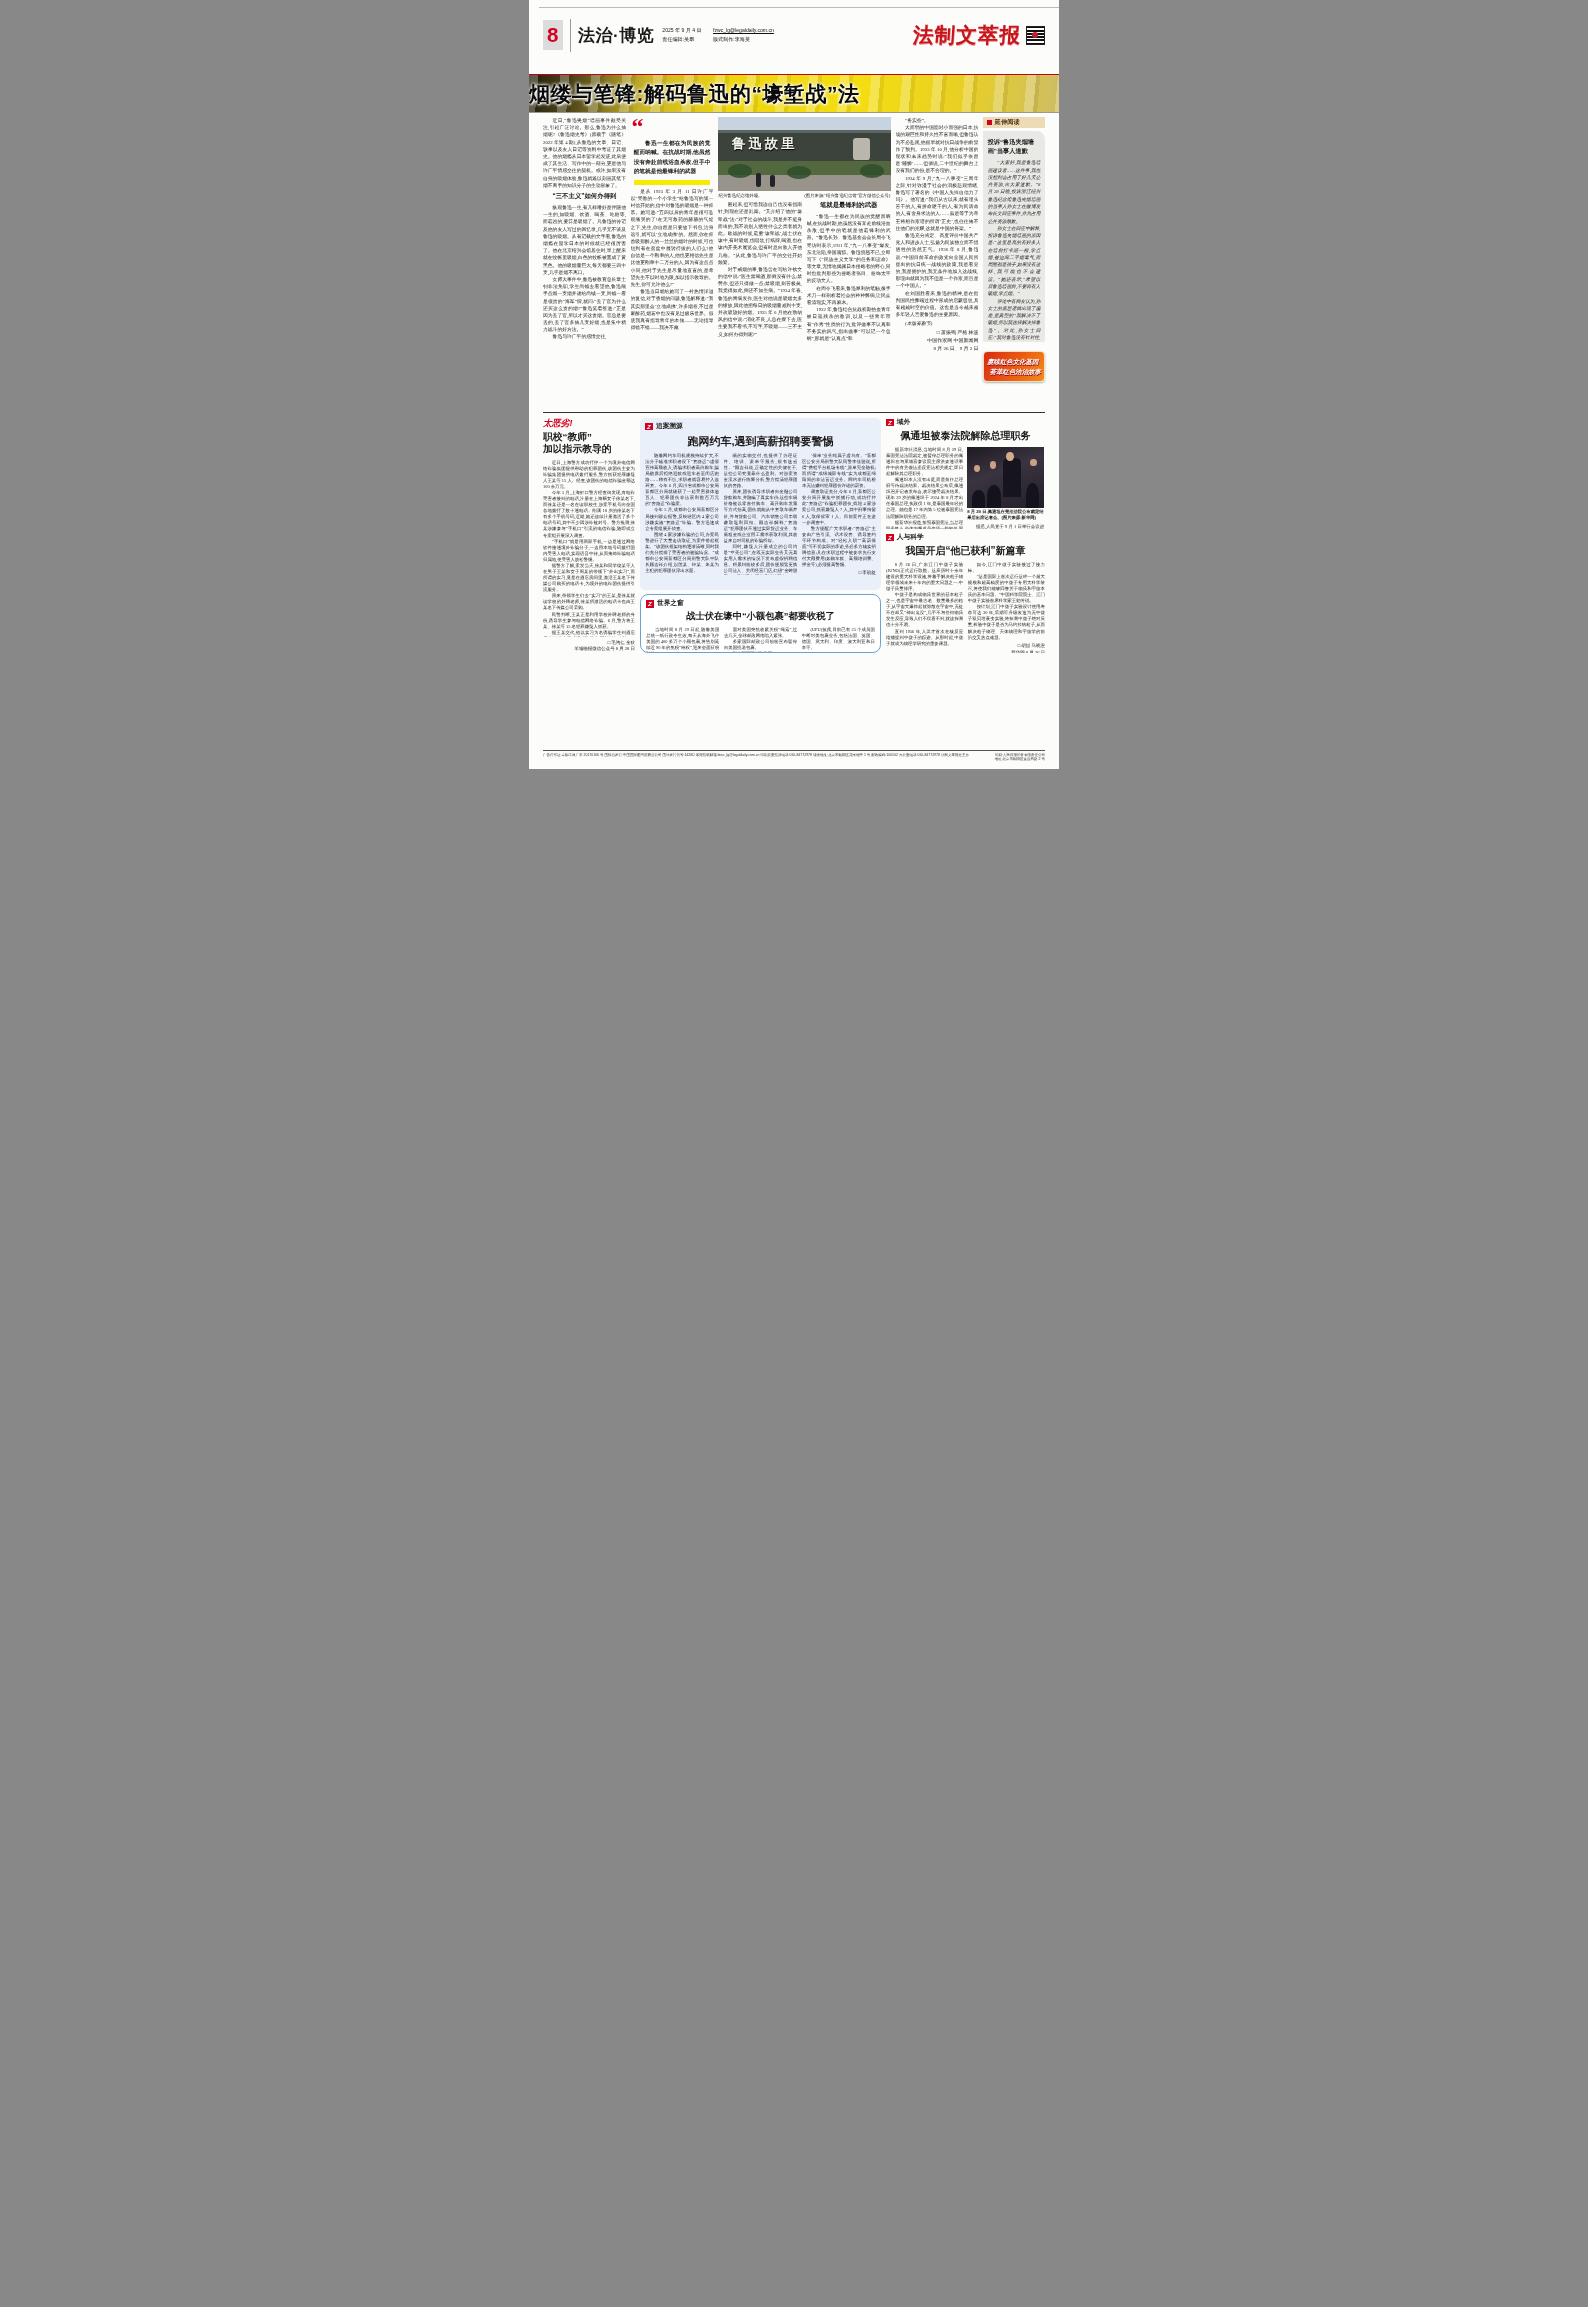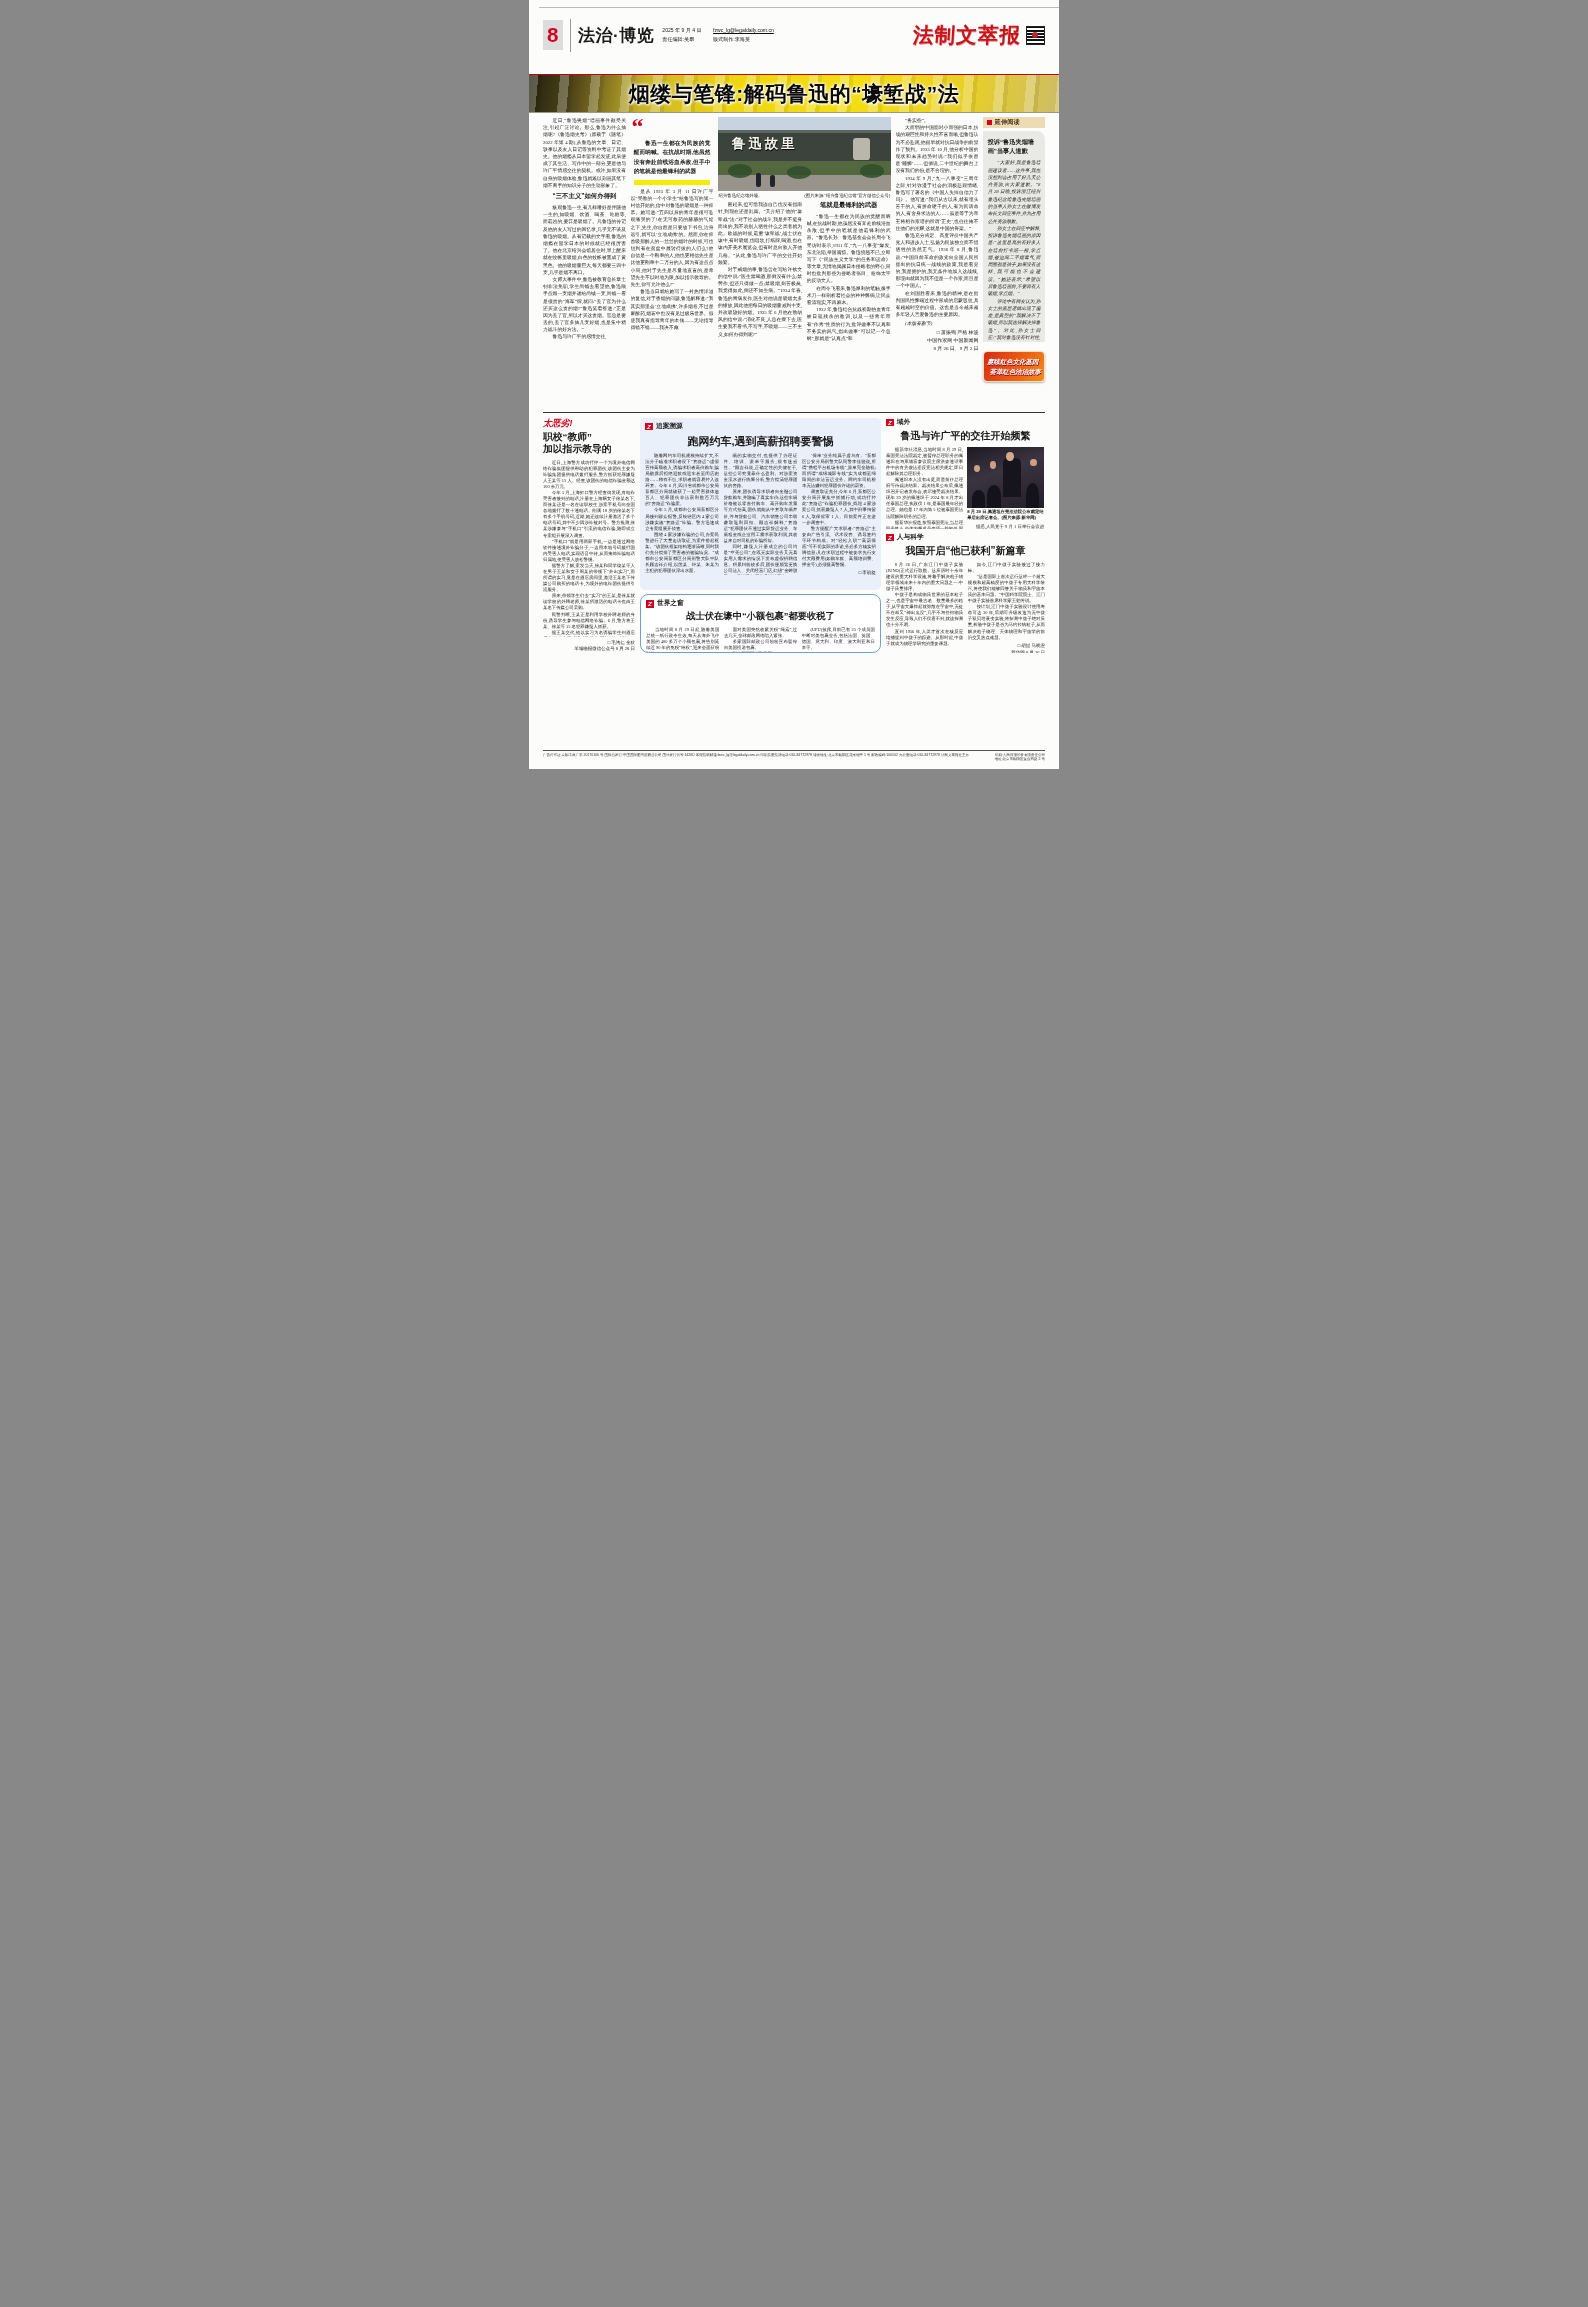--- a/index.html
+++ b/index.html
@@ -22,21 +22,21 @@
       repeating-linear-gradient(0deg,#111 0 1.5px,#fff 1.5px 3.1px),
       repeating-linear-gradient(90deg,rgba(17,17,17,.85) 0 1.5px,rgba(255,255,255,.85) 1.5px 3.1px);
       position:relative;border:0.5px solid #222;}
   .qr::after{content:"";position:absolute;inset:5.7px;background:#b23;border-radius:50%;}
   
   .redrule{position:absolute;top:74px;left:0;right:0;height:1.5px;background:#c40016;}
   .banner{position:absolute;top:75px;left:0;right:0;height:37px;border-bottom:1px solid #9a9a8a;
       background:linear-gradient(100deg,#22200e 0%,#52481a 9%,#c8b32a 22%,#eed60e 38%,#f4de10 62%,#e8cf25 82%,#cdbd66 100%);}
   .banner::before{content:"";position:absolute;inset:0;background:
       repeating-linear-gradient(95deg,rgba(255,255,255,.25) 0 9.3px,rgba(0,0,0,.07) 9.3px 13.4px,rgba(255,255,255,0) 13.4px 31px);}
-  .banner h1{position:relative;margin:0;text-align:center;font-family:"Liberation Sans",sans-serif;
+  .banner h1{position:relative;margin:0;font-family:"Liberation Sans",sans-serif;
       font-size:21px;line-height:37px;font-weight:bold;letter-spacing:0.5px;color:#0b0b0b;
       text-shadow:0 0 2.6px #fff,0 0 4.6px #fff,1px 1px 2.1px #fff;}
   
   .main{position:absolute;top:117px;left:14px;right:14px;height:291px;display:flex;gap:4.6px;}
   .mcol{width:83px;height:100%;overflow:hidden;}
   .mid{width:173px;height:100%;overflow:hidden;}
   .scol{width:62px;height:100%;}
   p.t{margin:0;font-size:4.8px;line-height:1.5;text-align:justify;text-indent:2em;}
   .subhead{font-family:"Liberation Sans",sans-serif;font-weight:bold;font-size:6.4px;text-align:center;margin:3.6px 0 2.6px;}
   .quote-box{padding:2.1px 1px 0 1px;margin-bottom:3.1px;}
@@ -311,21 +311,21 @@
           </div>
         </div>
       </div>
     </div>
 
     <div class="rcol">
       <div class="zrow">
         <span class="zicon">Z</span>
         <span class="zlabel">域外</span>
       </div>
-      <div class="rtitle">鲁迅与许广平的交往开始频繁</div>
+      <div class="rtitle">佩通坦被泰法院解除总理职务</div>
       <div class="abroad-row">
         <div class="atc">
             <p class="b">据新华社消息,当地时间 8 月 29 日,泰国宪法法院裁定,被暂停总理职务的佩通坦在与柬埔寨参议院主席洪森通话事件中的有关做法违反宪法相关规定,即日起解除其总理职务。</p>
             <p class="b">佩通坦本人没有出庭,而是前往总理府等待裁决结果。裁决结果公布后,佩通坦召开记者发布会,表示接受裁决结果。现年 39 岁的佩通坦于 2024 年 8 月才出任泰国总理,执政仅 1 年,是泰国最年轻的总理。她也是 17 年内第 5 位被泰国宪法法院解除职务的总理。</p>
             <p class="b">据新华社报道,按照泰国宪法,当总理职务终止,全体内阁成员也须一并卸任,国会下议院将负责选出新一任总理。代总理普坦将率内阁其余成员继续履行看守职责,直至新内阁就职。</p>
           </div>
         <div class="atc">
           <div class="tphoto">
             <div class="p1" style="left:6%;bottom:0;"></div>
             <div class="head" style="left:9%;top:30%;"></div>

